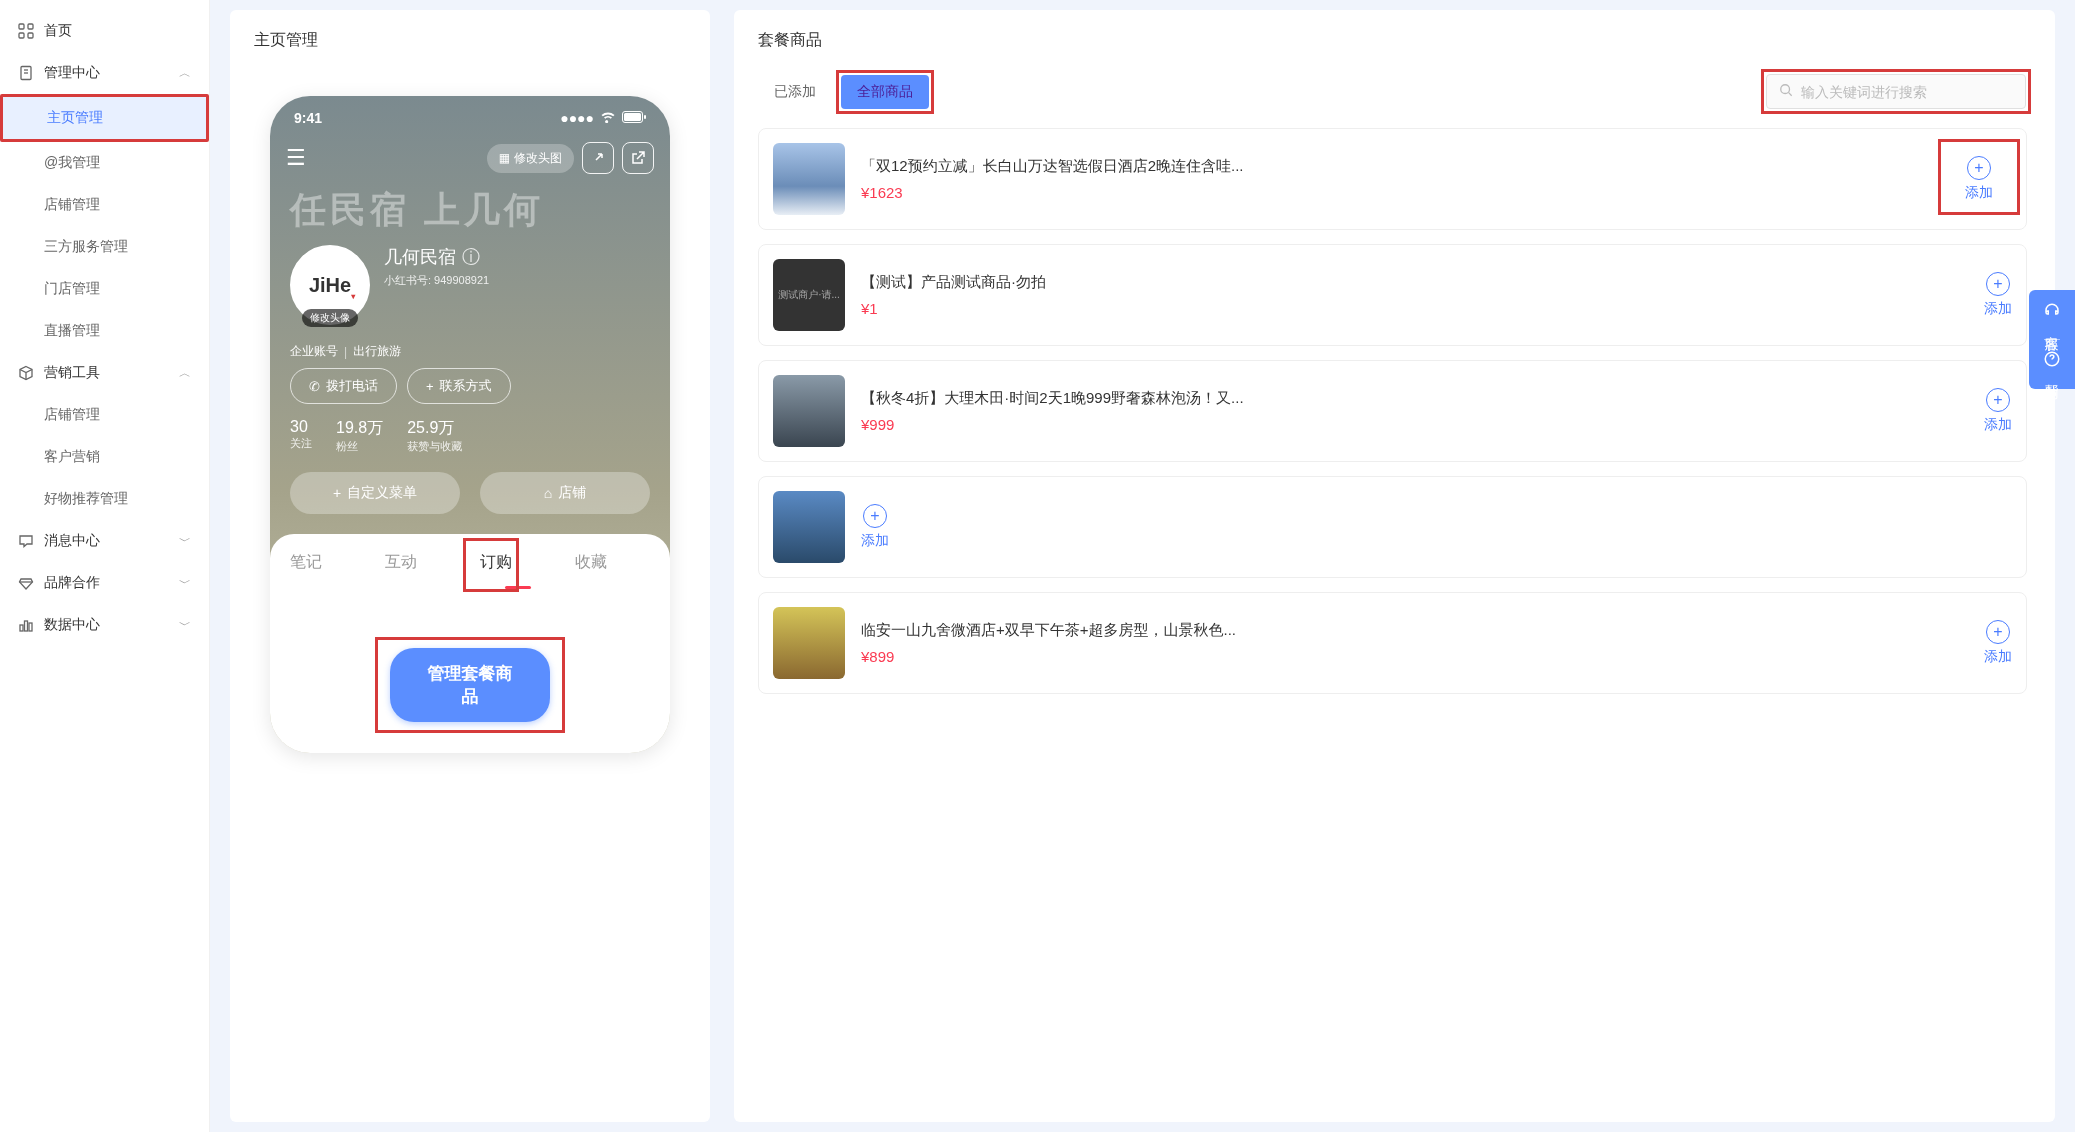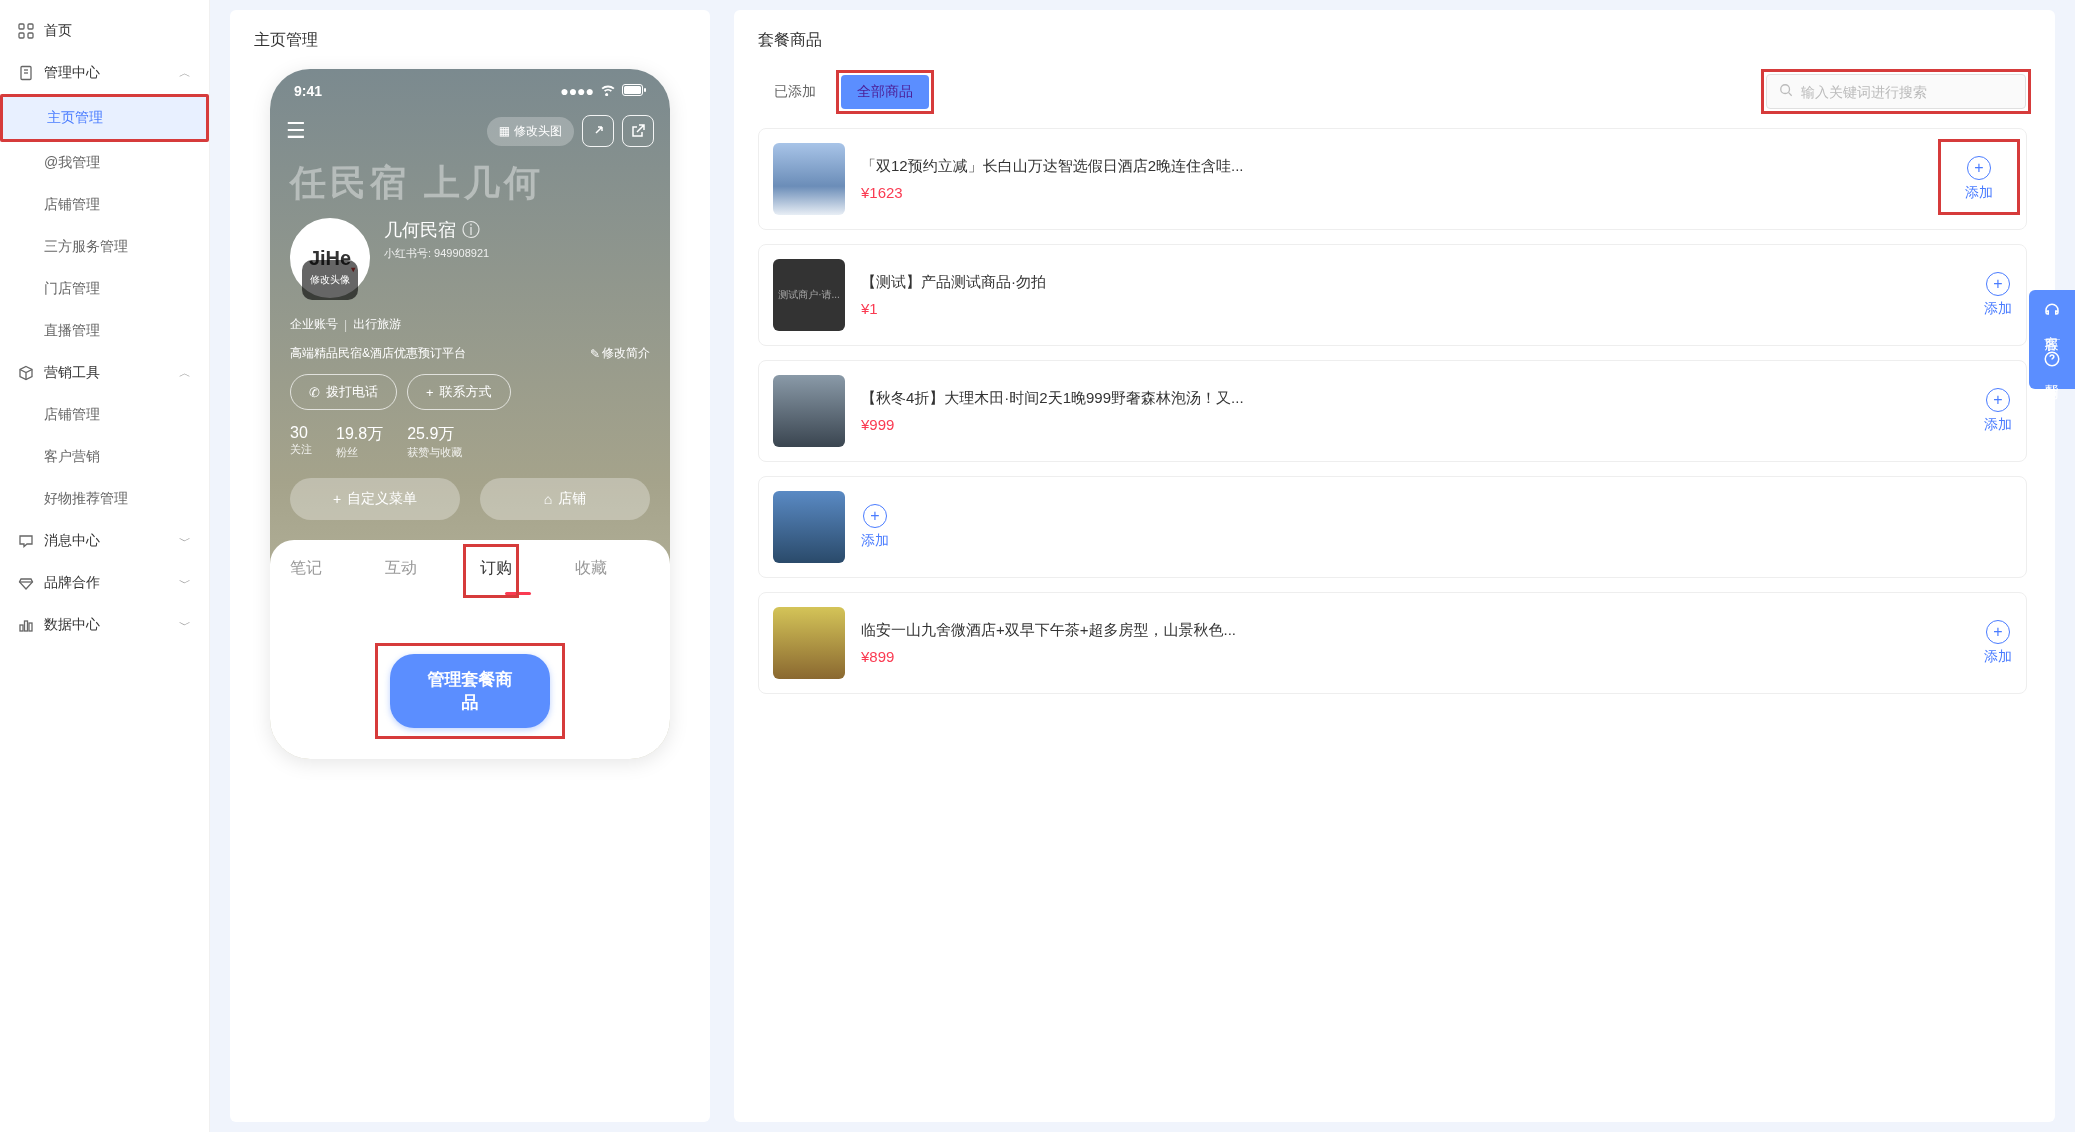--- a/index.html
+++ b/index.html
@@ -15,33 +15,33 @@
 
     
     .main-content { flex: 1; display: flex; gap: 24px; padding: 10px 20px; overflow: hidden; }
     .panel { background: #fff; border-radius: 6px; padding: 20px 24px; display: flex; flex-direction: column; overflow: hidden; }
     .panel-left { width: 480px; }
     .panel-right { flex: 1; }
     .panel-title { font-size: 16px; color: #333; font-weight: 500; margin-bottom: 18px; }
 
     
     .phone-wrap { flex: 1; display: flex; justify-content: center; align-items: flex-start; }
-    .phone { width: 400px; background: linear-gradient(180deg, #7b8a8f 0%, #a5a38b 60%, #c4c2aa 100%); border-radius: 40px; overflow: hidden; box-shadow: 0 4px 20px rgba(0,0,0,0.1); position: relative; }
+    .phone { width: 400px; background: linear-gradient(180deg, #7b8a8f 0%, #a5a38b 60%, #c4c2aa 100%); border-radius: 40px; overflow: hidden; box-shadow: 0 4px 20px rgba(0,0,0,0.1); position: relative; margin-top: 27px; }
     .status-bar { display: flex; align-items: center; padding: 14px 24px 8px; color: #fff; font-weight: 600; }
     .status-bar .time { flex: 0 0 auto; }
     .status-bar .indicators { margin-left: auto; display: flex; gap: 6px; font-size: 14px; }
     .phone-top-row { display: flex; align-items: center; padding: 8px 16px 12px; gap: 8px; }
     .phone-top-row .hamburger { color: #fff; font-size: 22px; }
     .pill-btn { background: rgba(255,255,255,0.25); color: #fff; padding: 6px 12px; border-radius: 20px; font-size: 12px; display: inline-flex; align-items: center; gap: 4px; }
     .phone-top-right { margin-left: auto; display: flex; gap: 8px; }
     .icon-box { width: 32px; height: 32px; border: 1.5px solid rgba(255,255,255,0.9); border-radius: 8px; display: flex; align-items: center; justify-content: center; color: #fff; font-size: 16px; }
     .hero-text { padding: 0 20px; color: rgba(255,255,255,0.4); font-size: 36px; font-weight: 700; letter-spacing: 4px; }
     .profile-row { display: flex; align-items: flex-start; padding: 10px 20px; gap: 14px; }
     .avatar { width: 80px; height: 80px; border-radius: 50%; background: #fff; display: flex; align-items: center; justify-content: center; color: #333; font-weight: 700; font-size: 20px; position: relative; border: 2px solid #fff; }
-    .avatar-label { position: absolute; bottom: -4px; left: 50%; transform: translateX(-50%); background: rgba(0,0,0,0.6); color: #fff; font-size: 10px; padding: 13px 8px; border-radius: 10px; font-weight: normal; white-space: nowrap; }
+    .avatar-label { position: absolute; bottom: -4px; left: 50%; transform: translateX(-50%); background: rgba(0,0,0,0.6); color: #fff; font-size: 10px; padding: 2px 8px; border-radius: 10px; font-weight: normal; white-space: nowrap; }
     .profile-name { display: flex; align-items: center; gap: 6px; color: #fff; font-size: 18px; font-weight: 500; }
     .profile-id { color: rgba(255,255,255,0.85); font-size: 11px; margin-top: 4px; }
     .tags-row { padding: 8px 20px; color: #fff; font-size: 12px; display: flex; align-items: center; gap: 6px; }
     .tags-row .divider { opacity: 0.6; }
     .desc-row { padding: 4px 20px 12px; display: flex; align-items: center; color: #fff; font-size: 12px; }
     .edit-intro { margin-left: auto; color: #fff; font-size: 12px; display: flex; align-items: center; gap: 2px; }
     .action-pills { padding: 0 20px 14px; display: flex; gap: 10px; }
     .action-pill { border: 1px solid rgba(255,255,255,0.7); color: #fff; padding: 8px 18px; border-radius: 20px; font-size: 13px; display: flex; align-items: center; gap: 6px; }
     .stats-row { padding: 0 20px 18px; display: flex; gap: 24px; color: #fff; }
     .stat { display: flex; flex-direction: column; }
@@ -238,27 +238,20 @@
             <div class="profile-id">小红书号: 949908921</div>
           </div>
         </div>
 
         <div class="tags-row">
           <span>企业账号</span>
           <span class="divider">|</span>
           <span>出行旅游</span>
         </div>
 
-        <div class="desc-row">
-          <span>高端精品民宿&amp;酒店优惠预订平台</span>
-          <span class="edit-intro">
-            <span>✎</span>
-            <span>修改简介</span>
-          </span>
-        </div>
 
         <div class="action-pills">
           <div class="action-pill">
             <span>✆</span>
             <span>拨打电话</span>
           </div>
           <div class="action-pill">
             <span>+</span>
             <span>联系方式</span>
           </div>

